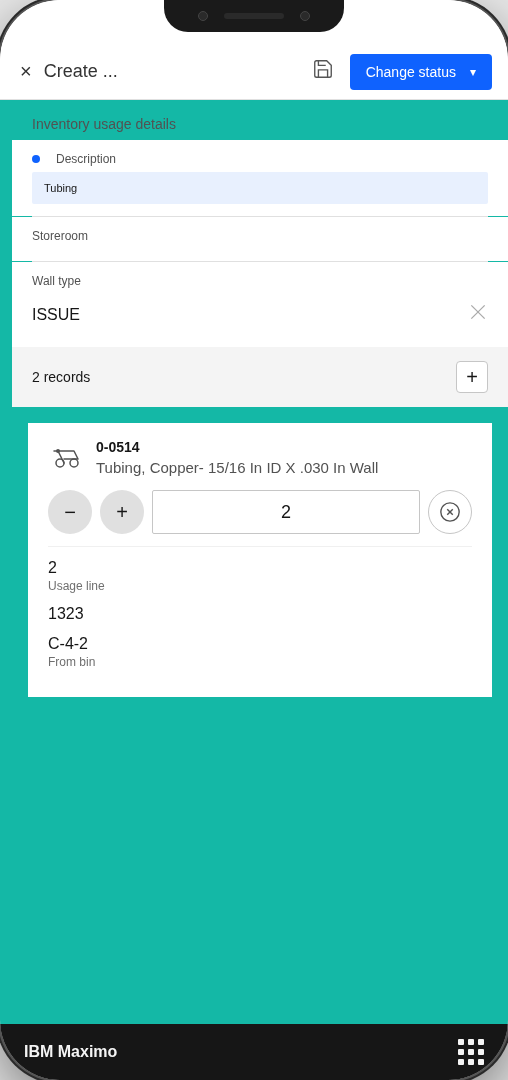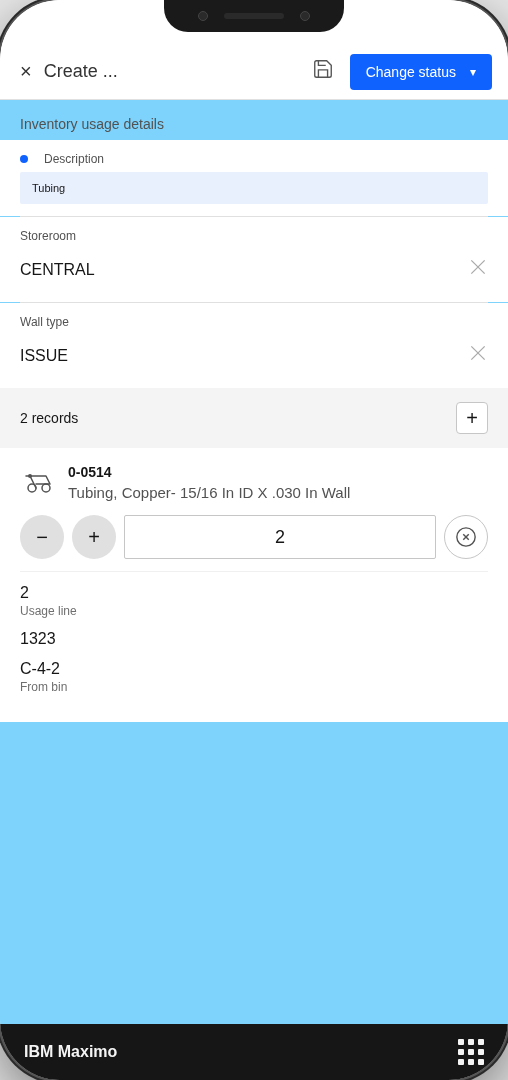--- a/index.html
+++ b/index.html
@@ -123,21 +123,22 @@
       white-space: nowrap;
     }
 
     .change-status-btn .chevron {
       font-size: 12px;
     }
 
     .content {
       flex: 1;
       overflow-y: auto;
-      background: #7dd3fc;
+      background: #14b8a6;
+      padding-left: 12px;
     }
 
     .section-label {
       padding: 16px 20px 8px;
       font-size: 14px;
       color: #525252;
       font-weight: 400;
     }
 
     .field-group {
@@ -215,21 +216,21 @@
       display: flex;
       align-items: center;
       justify-content: center;
       cursor: pointer;
       font-size: 20px;
       color: #161616;
     }
 
     .record-card {
       background: white;
-      margin: 0;
+      margin: 16px;
       padding: 16px 20px;
     }
 
     .record-item-header {
       display: flex;
       align-items: flex-start;
       gap: 12px;
       margin-bottom: 12px;
     }
 
@@ -403,29 +404,20 @@
           <span class="field-dot"></span>
           <span>Description</span>
         </div>
         <div class="field-value">Tubing</div>
       </div>
 
       <div class="field-divider"></div>
 
       <div class="field-group">
         <div class="field-label">Storeroom</div>
-        <div class="field-value-plain">
-          <span>CENTRAL</span>
-          <span class="edit-icon">
-            <svg width="20" height="20" viewBox="0 0 24 24" fill="none" stroke="#aaa" stroke-width="1.5">
-              <line x1="4" y1="4" x2="20" y2="20"></line>
-              <line x1="20" y1="4" x2="4" y2="20"></line>
-            </svg>
-          </span>
-        </div>
       </div>
 
       <div class="field-divider"></div>
 
       <div class="field-group">
         <div class="field-label">Wall type</div>
         <div class="field-value-plain">
           <span>ISSUE</span>
           <span class="edit-icon">
             <svg width="20" height="20" viewBox="0 0 24 24" fill="none" stroke="#aaa" stroke-width="1.5">

